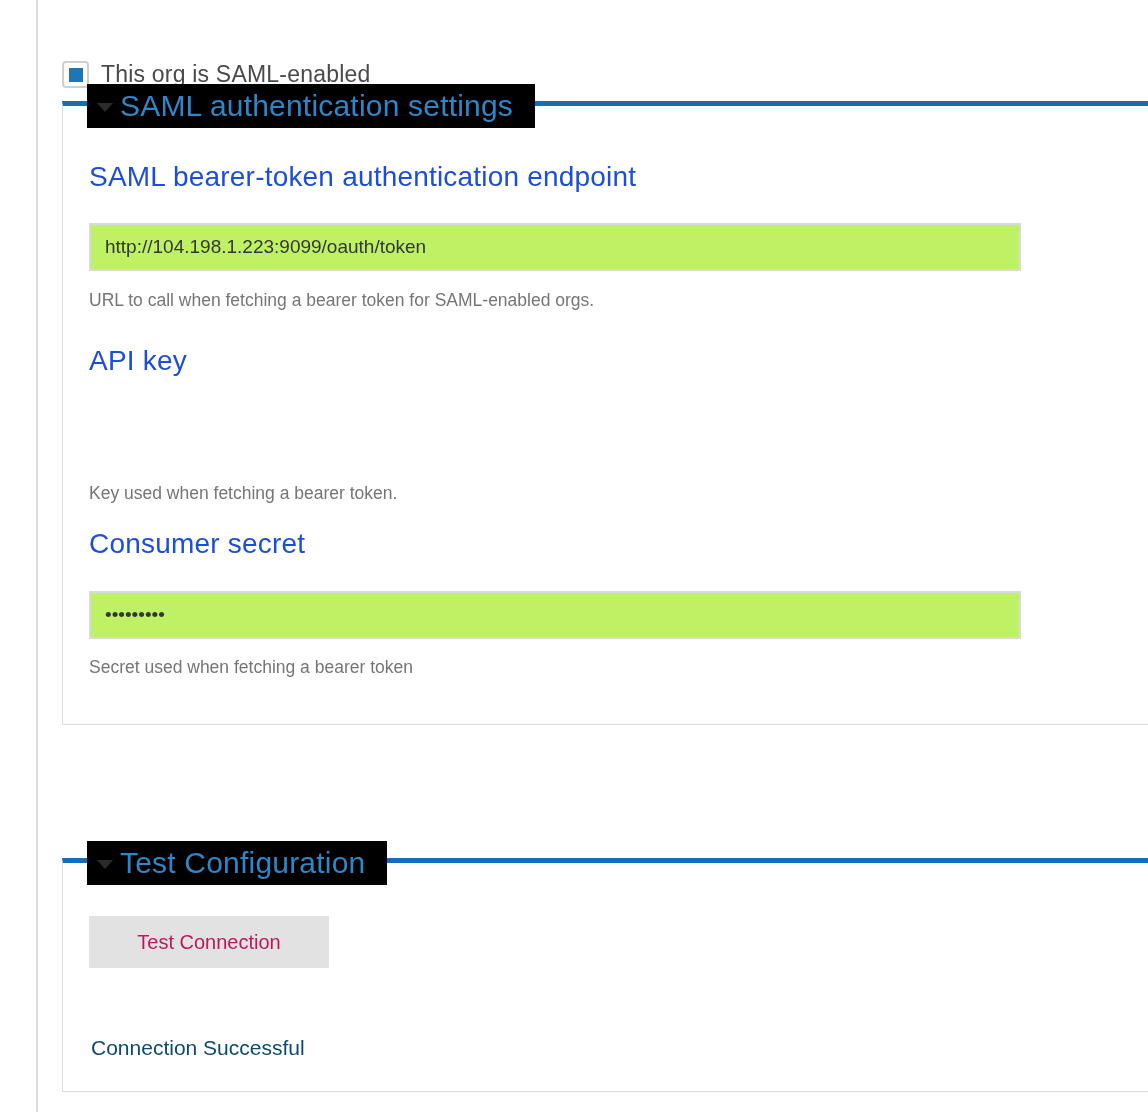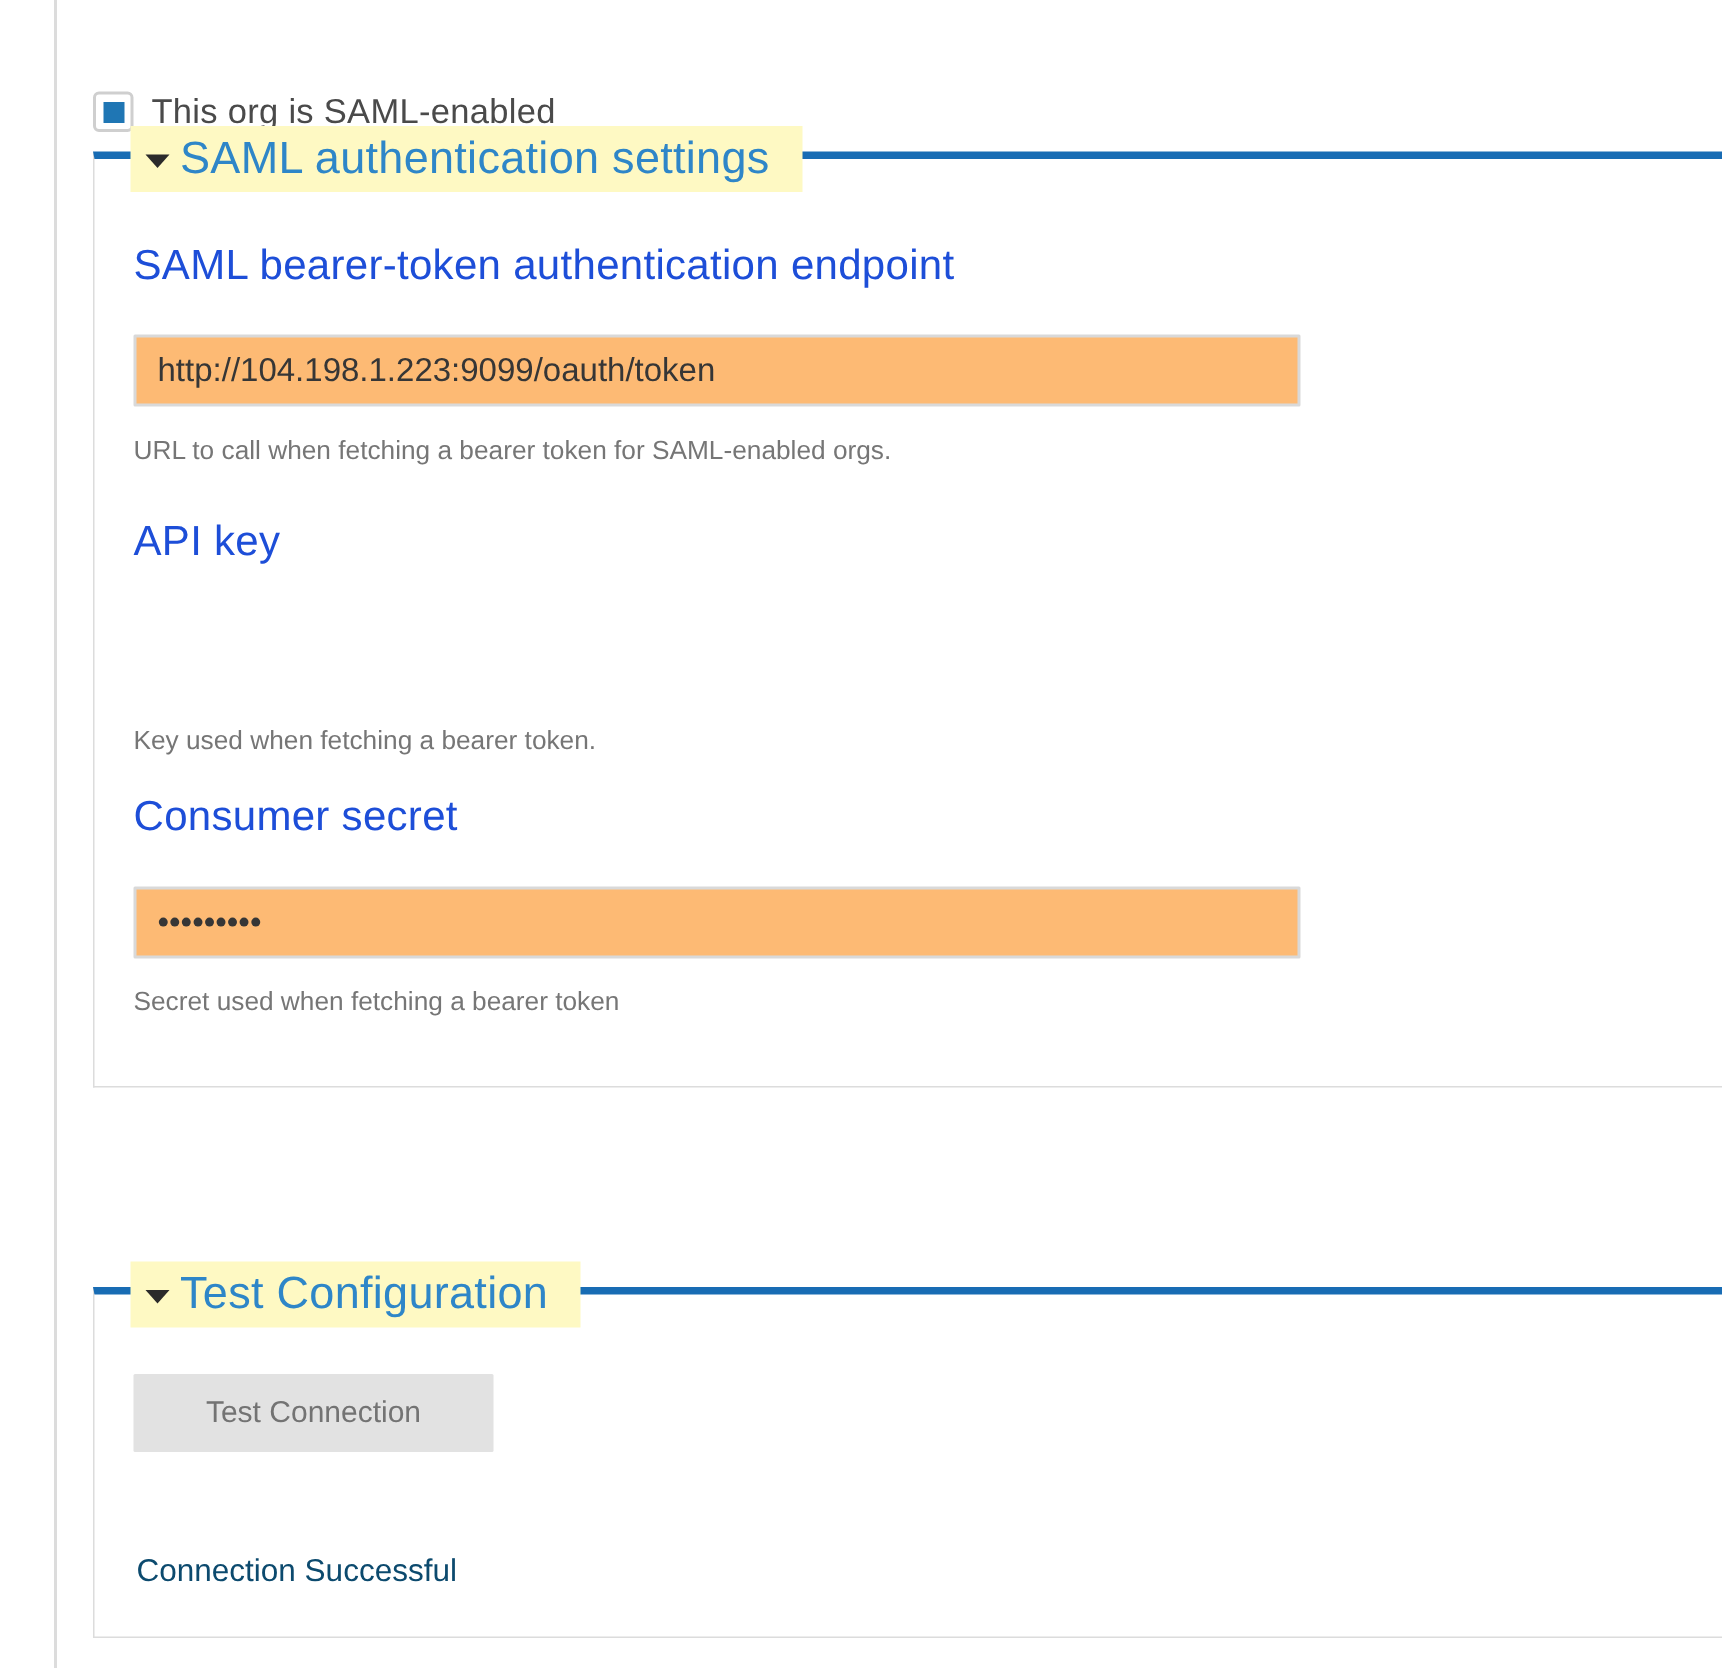--- a/index.html
+++ b/index.html
@@ -34,21 +34,21 @@
   .section {
     position:absolute; left:62px; right:-30px;
     border:1px solid #dcdcdc;
     border-top:5px solid #186cb4;
     background:#fff;
   }
   .section-1 { top:101px; height:624px; }
   .section-2 { top:858px; height:234px; }
   .section-legend {
     position:absolute; top:-22px; height:44px;
-    background:#fef9c3;
+    background:#000000;
     display:flex; align-items:center;
     padding:0 22px 0 10px;
     cursor:pointer;
   }
   .section-1 .section-legend { left:24px; }
   .section-2 .section-legend { left:24px; }
   .caret-down {
     width:0; height:0;
     border-left:8px solid transparent;
     border-right:8px solid transparent;
@@ -59,39 +59,39 @@
     font-weight:300; font-size:30px; color:#2e86c8; letter-spacing:0.2px;
     white-space:nowrap;
   }
   
   .field-label {
     position:absolute; left:26px;
     font-weight:300; font-size:28px; color:#1d4ed8; letter-spacing:0.2px;
     line-height:40px; white-space:nowrap;
   }
   .text-input {
-    position:absolute; left:26px; width:778px; height:48px;
+    position:absolute; left:26px; width:932px; height:48px;
     border:2px solid #d9d9d9; border-radius:1px;
-    background:#fdba74;
+    background:#bef264;
     font-family:"Liberation Sans", sans-serif;
-    font-size:22px; color:#363636;
+    font-size:19px; color:#363636;
     padding:0 14px;
     outline:none;
   }
   .help-text {
     position:absolute; left:26px;
     font-size:17.5px; color:#767676; line-height:22px; white-space:nowrap;
   }
   
   .test-button {
     position:absolute; left:26px; top:53px;
     width:240px; height:52px;
     background:#e2e2e2; border:none; border-radius:1px;
     font-family:"Liberation Sans", sans-serif;
-    font-size:20px; color:#737373;
+    font-size:20px; color:#be185d;
     text-align:center;
     cursor:pointer;
   }
   .status-text {
     position:absolute; left:28px; top:172px;
     font-size:21px; color:#0c4a6e; line-height:26px; white-space:nowrap;
   }
 </style>
 </head>
 <body>

